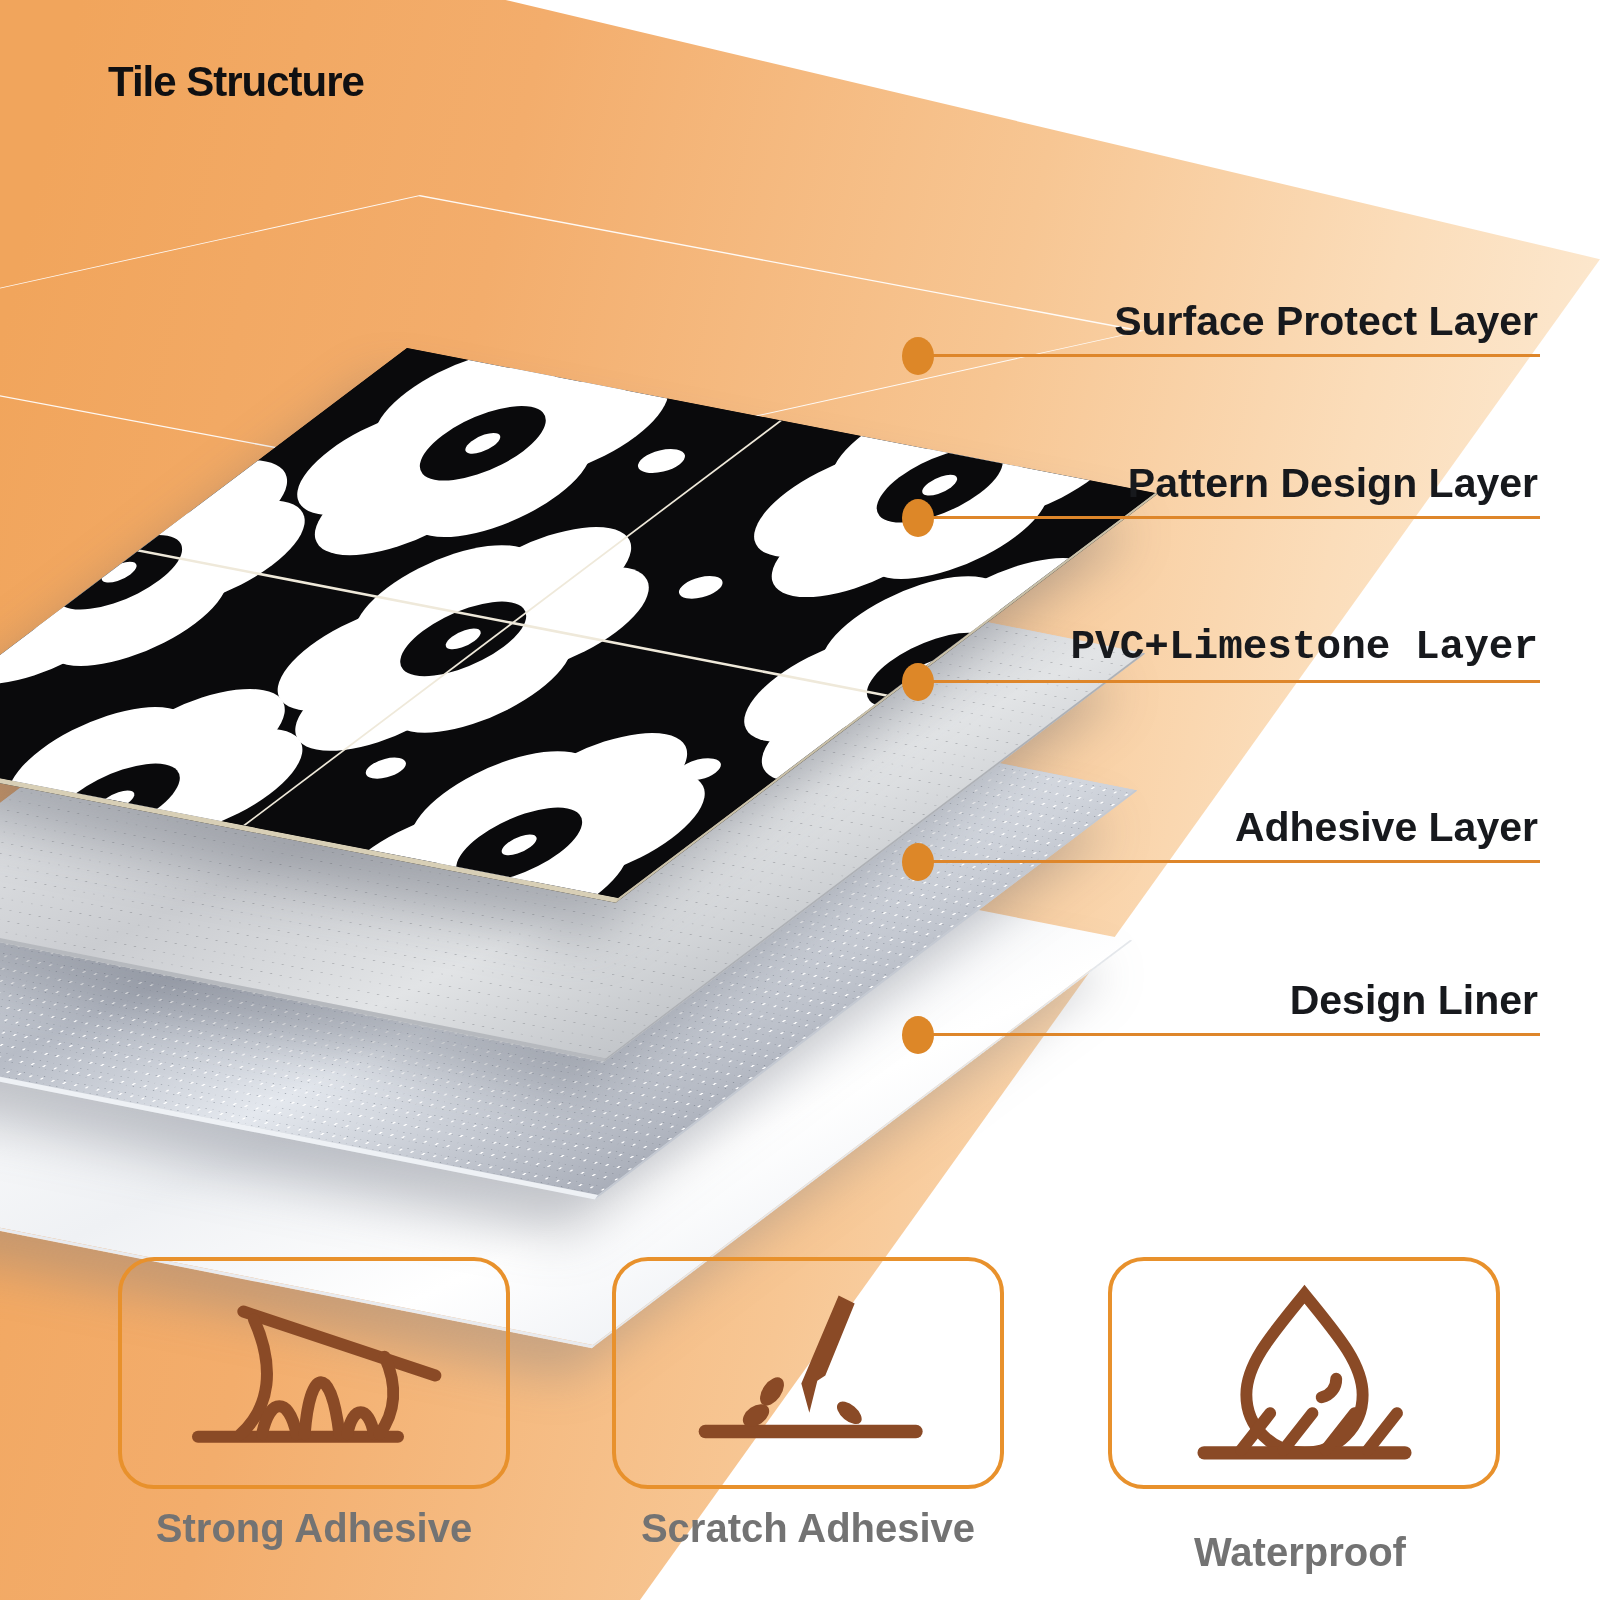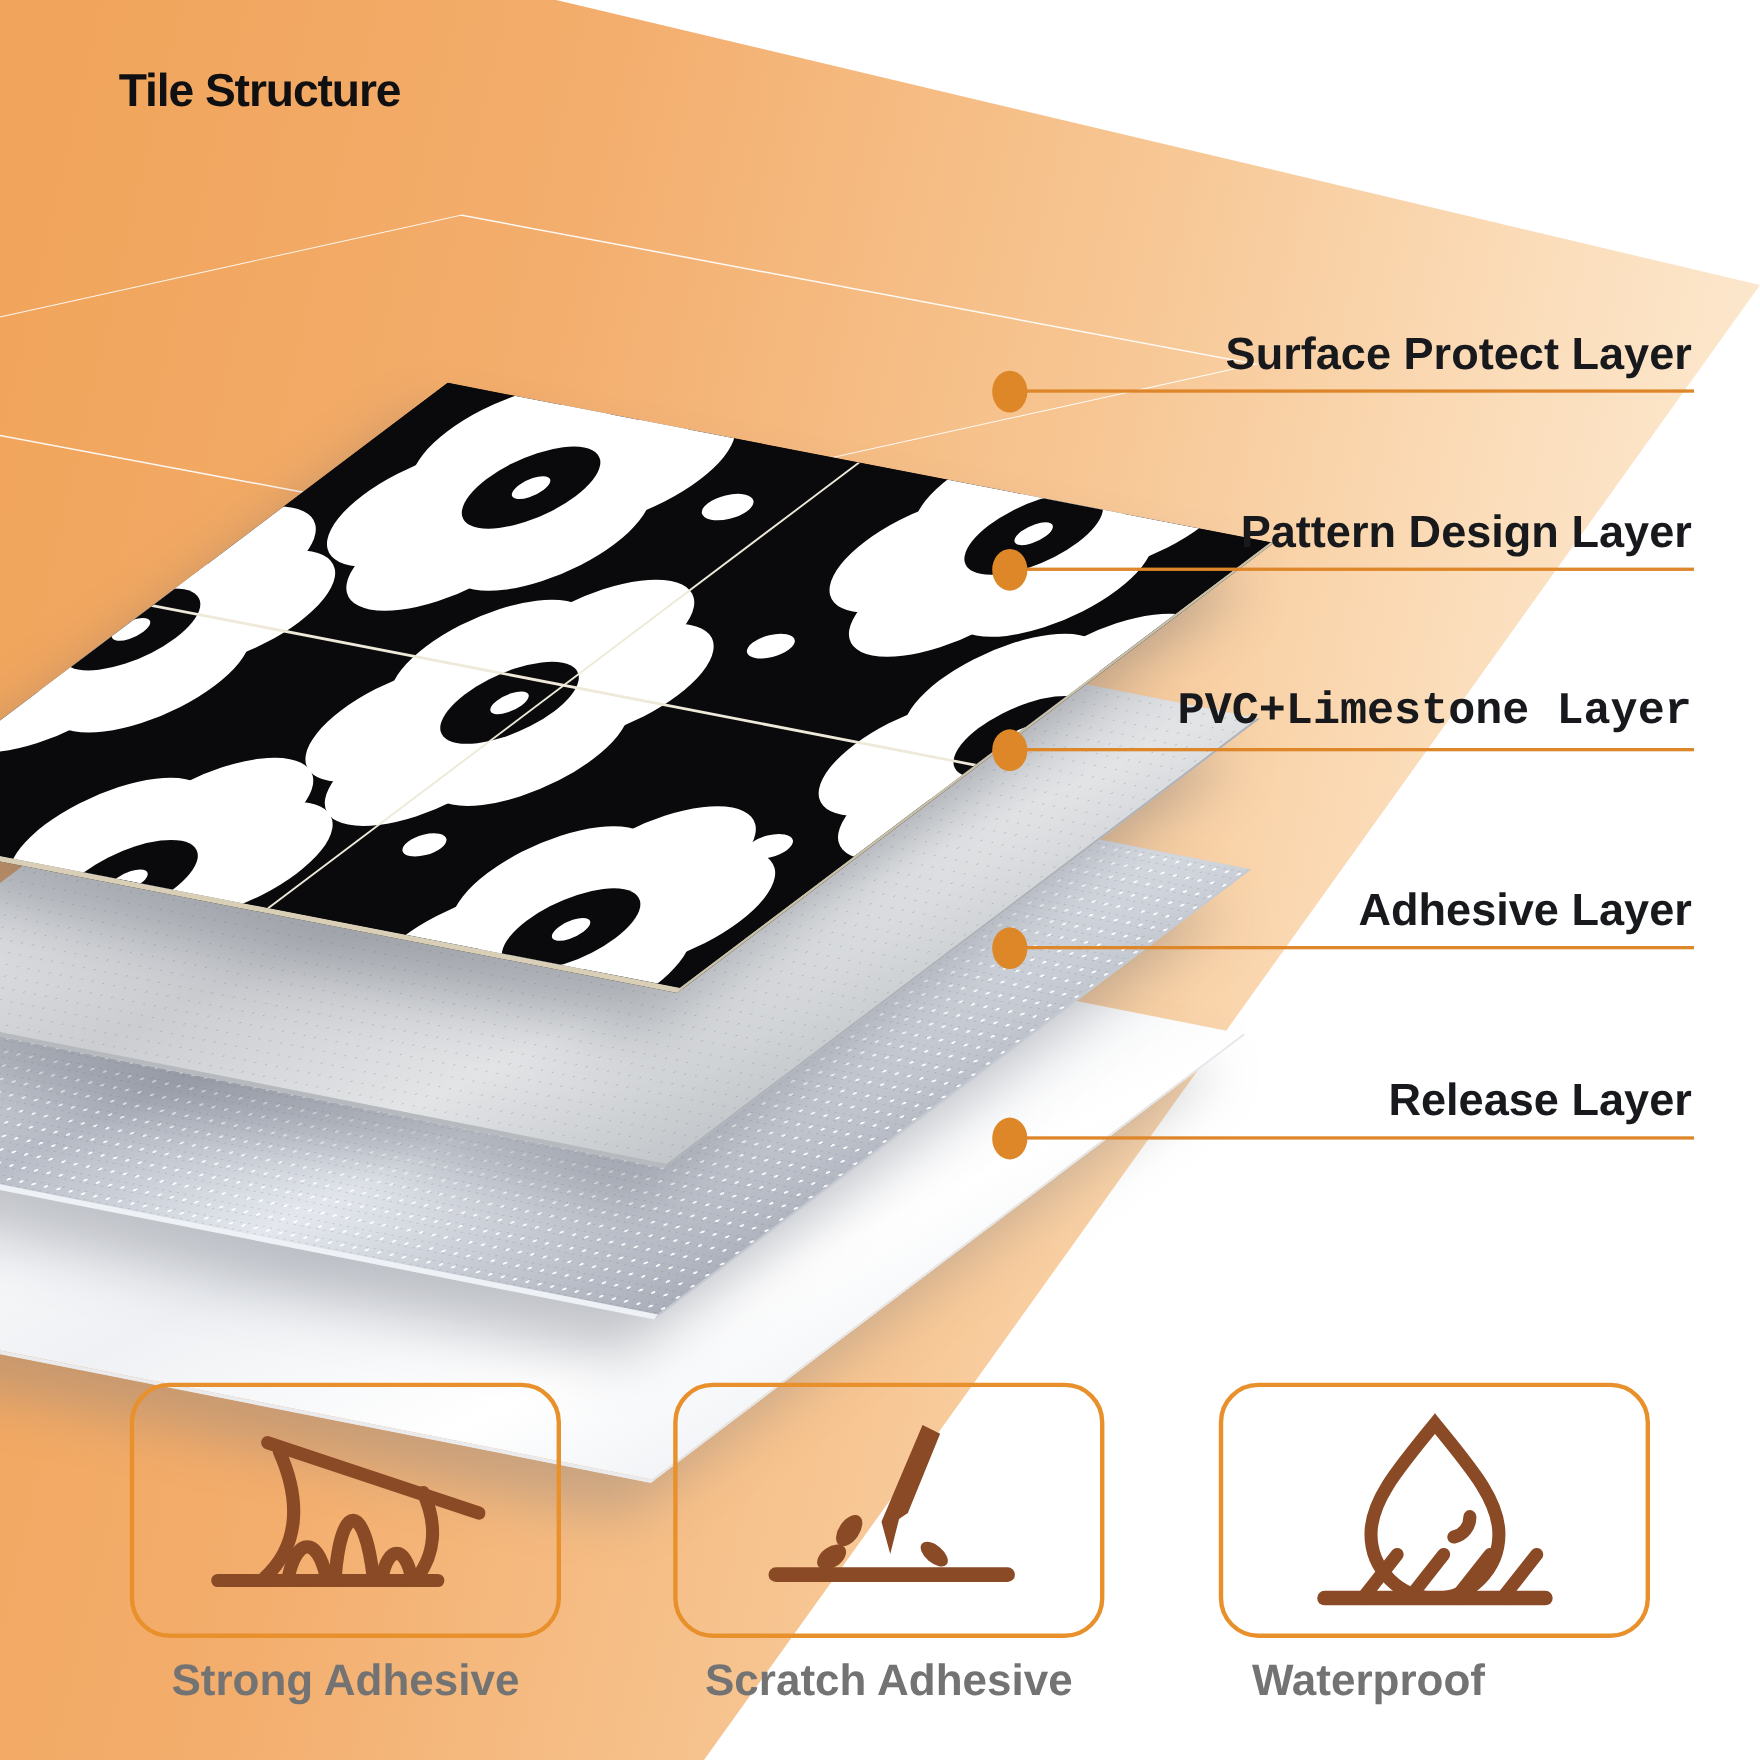--- a/index.html
+++ b/index.html
@@ -83,21 +83,21 @@
   .feature-box{
     position:absolute;top:1257px;width:384px;height:224px;
     border:4px solid #e8912c;border-radius:36px;z-index:30;
     display:flex;align-items:center;justify-content:center;
   }
   .fb1{left:118px;} .fb2{left:612px;} .fb3{left:1108px;}
   .feature-label{
     position:absolute;top:1506px;z-index:30;white-space:nowrap;
     font-size:40px;font-weight:700;color:#737373;text-align:center;width:392px;
   }
-  .fl1{left:118px;} .fl2{left:612px;} .fl3{left:1048px;}
+  .fl1{left:118px;} .fl2{left:612px;} .fl3{left:1104px;margin-top:24px;}
   .feature-box svg{display:block;}
 </style>
 </head>
 <body>
 
 <div class="bg-wedge"></div>
 
 <div class="page-title">Tile Structure</div>
 
 <div class="layer layer-outline"></div>
@@ -155,21 +155,21 @@
   <div class="callout-label">PVC+Limestone Layer</div>
 </div>
 <div class="callout c4">
   <div class="callout-dot"></div>
   <div class="callout-line"></div>
   <div class="callout-label">Adhesive Layer</div>
 </div>
 <div class="callout c5">
   <div class="callout-dot"></div>
   <div class="callout-line"></div>
-  <div class="callout-label">Release Layer</div>
+  <div class="callout-label">Design Liner</div>
 </div>
 
 <div class="feature-box fb1">
   <svg width="280" height="175" viewBox="0 0 210 125" fill="none" stroke="#8a4a26" stroke-width="9" stroke-linecap="round">
     <line x1="18" y1="110" x2="168" y2="110"></line>
     <path d="M52 16 L196 64"></path>
     <path d="M60 22 C76 58, 72 88, 50 108"></path>
     <path d="M66 108 C72 80, 86 80, 92 108"></path>
     <path d="M98 108 C102 56, 118 56, 124 108"></path>
     <path d="M130 108 C134 86, 146 86, 150 108"></path>

